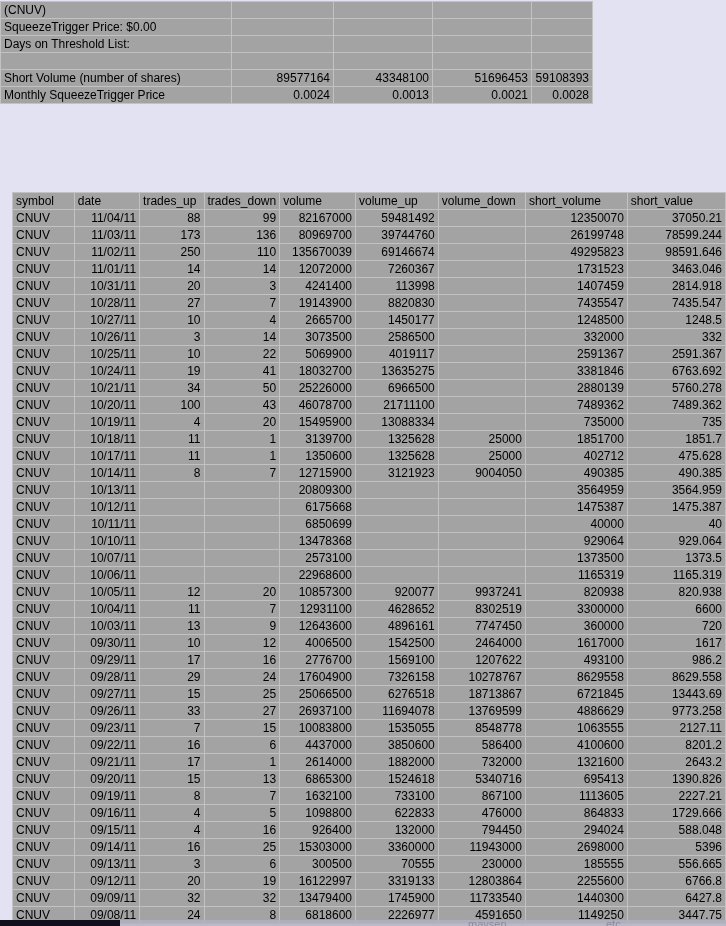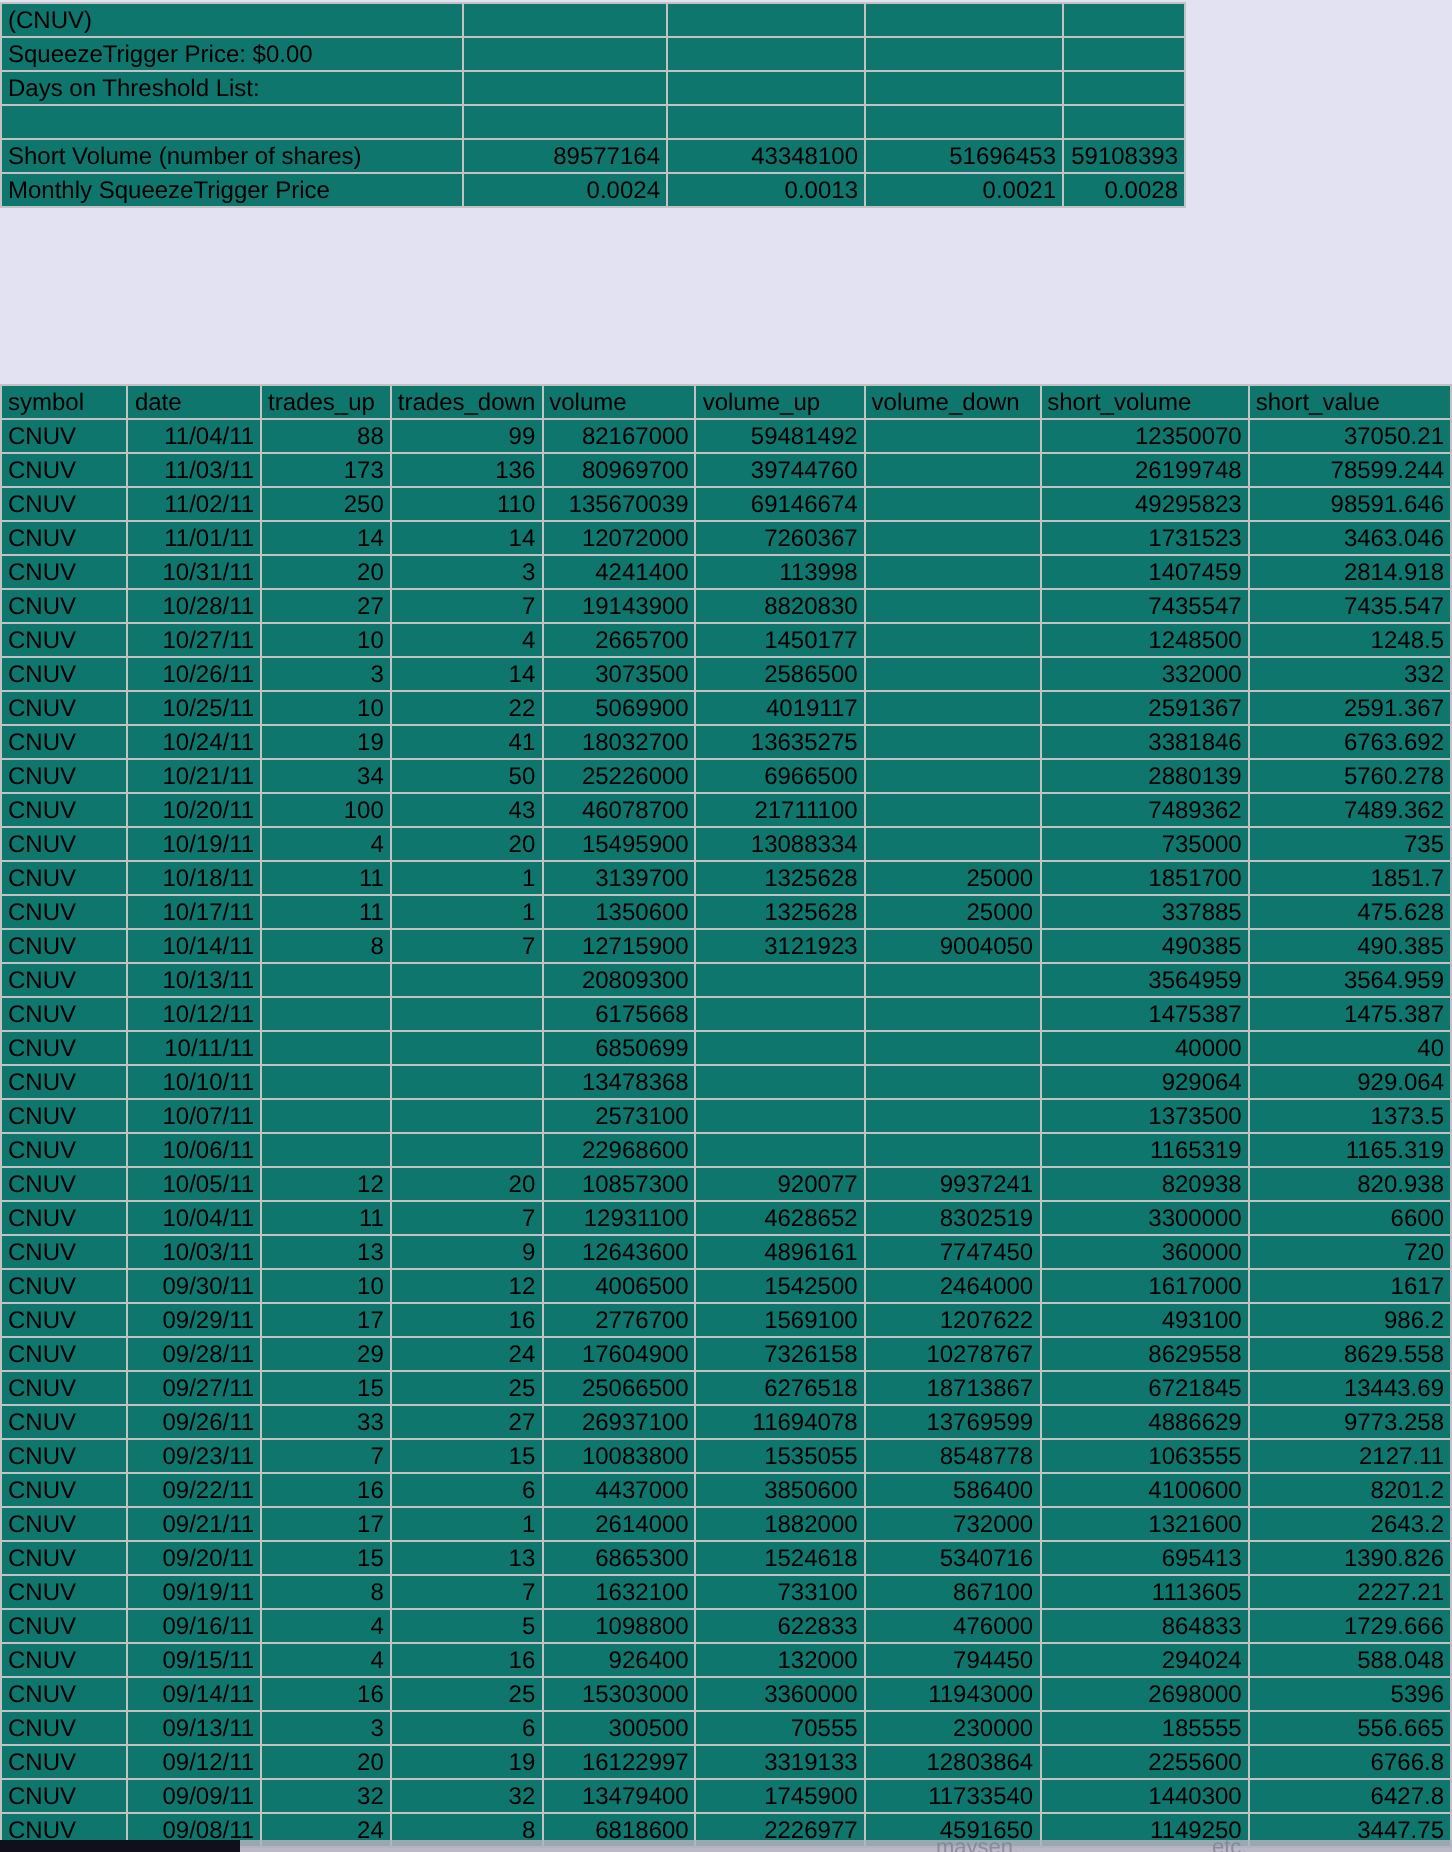--- a/index.html
+++ b/index.html
@@ -7,37 +7,37 @@
     width:726px;height:926px;
     background:#e2e2f2;
     overflow:hidden;
     position:relative;
     font-family:"Liberation Sans", sans-serif;
   }
   table.grid{
     border-collapse:collapse;
     table-layout:fixed;
     position:absolute;
-    background:#0f766e;
+    background:#a3a3a3;
   }
   table.grid td, table.grid th{
     border:1px solid #c2c2c2;
     height:16px;
     padding:0 3px;
     font-size:12px;
     font-weight:normal;
     color:#000;
     text-align:left;
     white-space:nowrap;
     overflow:hidden;
   }
   table.grid td.num{text-align:right}
   table.grid th.bold{font-weight:normal}
   .top-grid{top:1px;left:0}
-  .data-grid{top:192px;left:0}
+  .data-grid{top:192px;left:12px}
   .bottom-bar{
     position:absolute;left:0;bottom:0;
     width:120px;height:6px;
     background:#10101c;
   }
   .bottom-overlay{
     position:absolute;left:120px;bottom:0;
     width:606px;height:6px;
     background:rgba(178,178,192,0.85);
   }
@@ -287,21 +287,21 @@
         <td class="num">1851.7</td>
       </tr>
       <tr>
         <td>CNUV</td>
         <td class="num">10/17/11</td>
         <td class="num">11</td>
         <td class="num">1</td>
         <td class="num">1350600</td>
         <td class="num">1325628</td>
         <td class="num">25000</td>
-        <td class="num">337885</td>
+        <td class="num">402712</td>
         <td class="num">475.628</td>
       </tr>
       <tr>
         <td>CNUV</td>
         <td class="num">10/14/11</td>
         <td class="num">8</td>
         <td class="num">7</td>
         <td class="num">12715900</td>
         <td class="num">3121923</td>
         <td class="num">9004050</td>

